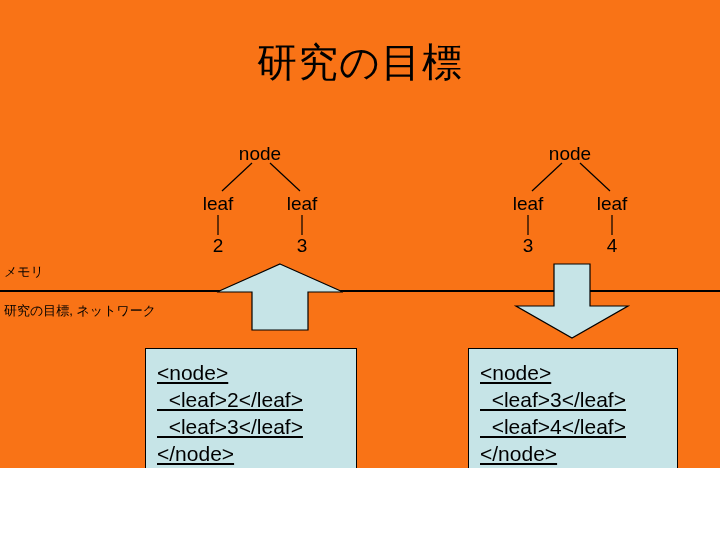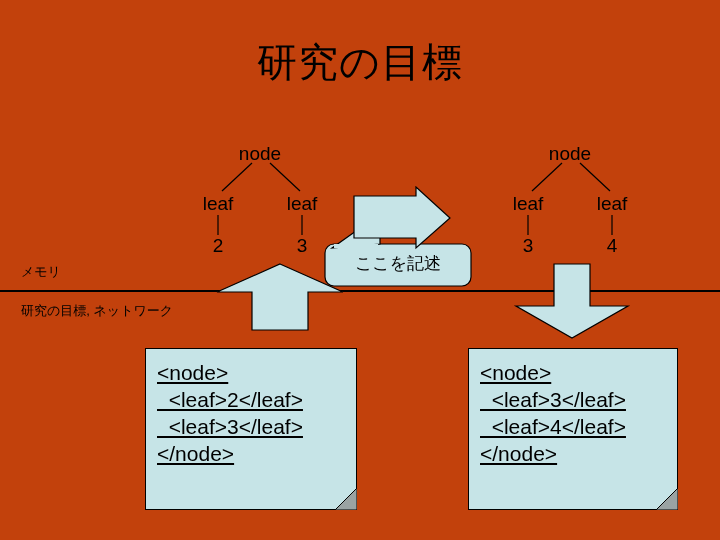--- a/index.html
+++ b/index.html
@@ -3,22 +3,22 @@
 <meta charset="utf-8">
 <style>
   html, body {
     margin: 0;
     padding: 0;
     background: #ffffff;
   }
   #slide {
     position: relative;
     width: 720px;
-    height: 540px;
-    background: #c2410c;
+    height: 468px;
+    background: #f97316;
     overflow: hidden;
     font-family: "Liberation Sans", "DejaVu Sans", sans-serif;
     color: #000000;
   }
 
   
   #slide-title {
     position: absolute;
     left: 0;
     top: 38px;
@@ -42,21 +42,20 @@
     border-top: 2px solid #000000;
   }
 
   
   .side-label {
     position: absolute;
     font-size: 13px;
     line-height: 16px;
     white-space: nowrap;
     color: #000000;
-    margin-left: 17px;
   }
   #label-memory { left: 4px;  top: 264px; }
   #label-storage { left: 4px; top: 303px; }
 
   
   .tree {
     position: absolute;
     width: 200px;
     height: 115px;
   }
@@ -192,33 +191,20 @@
       <polygon points="65,2 128,30 93,30 93,68 37,68 37,30 2,30" fill="#c6e4e7" stroke="#000000" stroke-width="1.2" stroke-linejoin="miter"></polygon>
     </svg>
   </div>
 
   <div class="flow-arrow" id="arrow-down">
     <svg width="120" height="78" viewBox="0 0 120 78">
       <polygon points="42,2 78,2 78,44 116,44 60,76 4,44 42,44" fill="#c6e4e7" stroke="#000000" stroke-width="1.2" stroke-linejoin="miter"></polygon>
     </svg>
   </div>
 
-  <div id="callout">
-    <svg width="148" height="104" viewBox="0 0 148 104">
-
-      <rect x="1" y="58" width="146" height="42" rx="9" ry="9" fill="#c6e4e7" stroke="#000000" stroke-width="1.2"></rect>
-
-      <polygon points="8,62 56,28 56,58" fill="#c6e4e7" stroke="#000000" stroke-width="1.2" stroke-linejoin="miter"></polygon>
-
-      <polygon points="30,10 92,10 92,1 126,32 92,62 92,52 30,52" fill="#c6e4e7" stroke="#000000" stroke-width="1.2" stroke-linejoin="miter"></polygon>
-
-      <rect x="10" y="58" width="44" height="4" fill="#c6e4e7" stroke="none"></rect>
-    </svg>
-    <div id="callout-text">ここを記述</div>
-  </div>
 
   <div class="codebox" id="codebox-left">
     <div class="code-text">&lt;node&gt;
   &lt;leaf&gt;2&lt;/leaf&gt;
   &lt;leaf&gt;3&lt;/leaf&gt;
 &lt;/node&gt;</div>
     <svg class="fold" viewBox="0 0 22 22">
       <polygon points="0,22 22,22 22,0" fill="#ffffff" stroke="none"></polygon>
       <polygon points="0,22 22,22 22,0" fill="#9aa3a3" stroke="#000000" stroke-width="1"></polygon>
     </svg>

